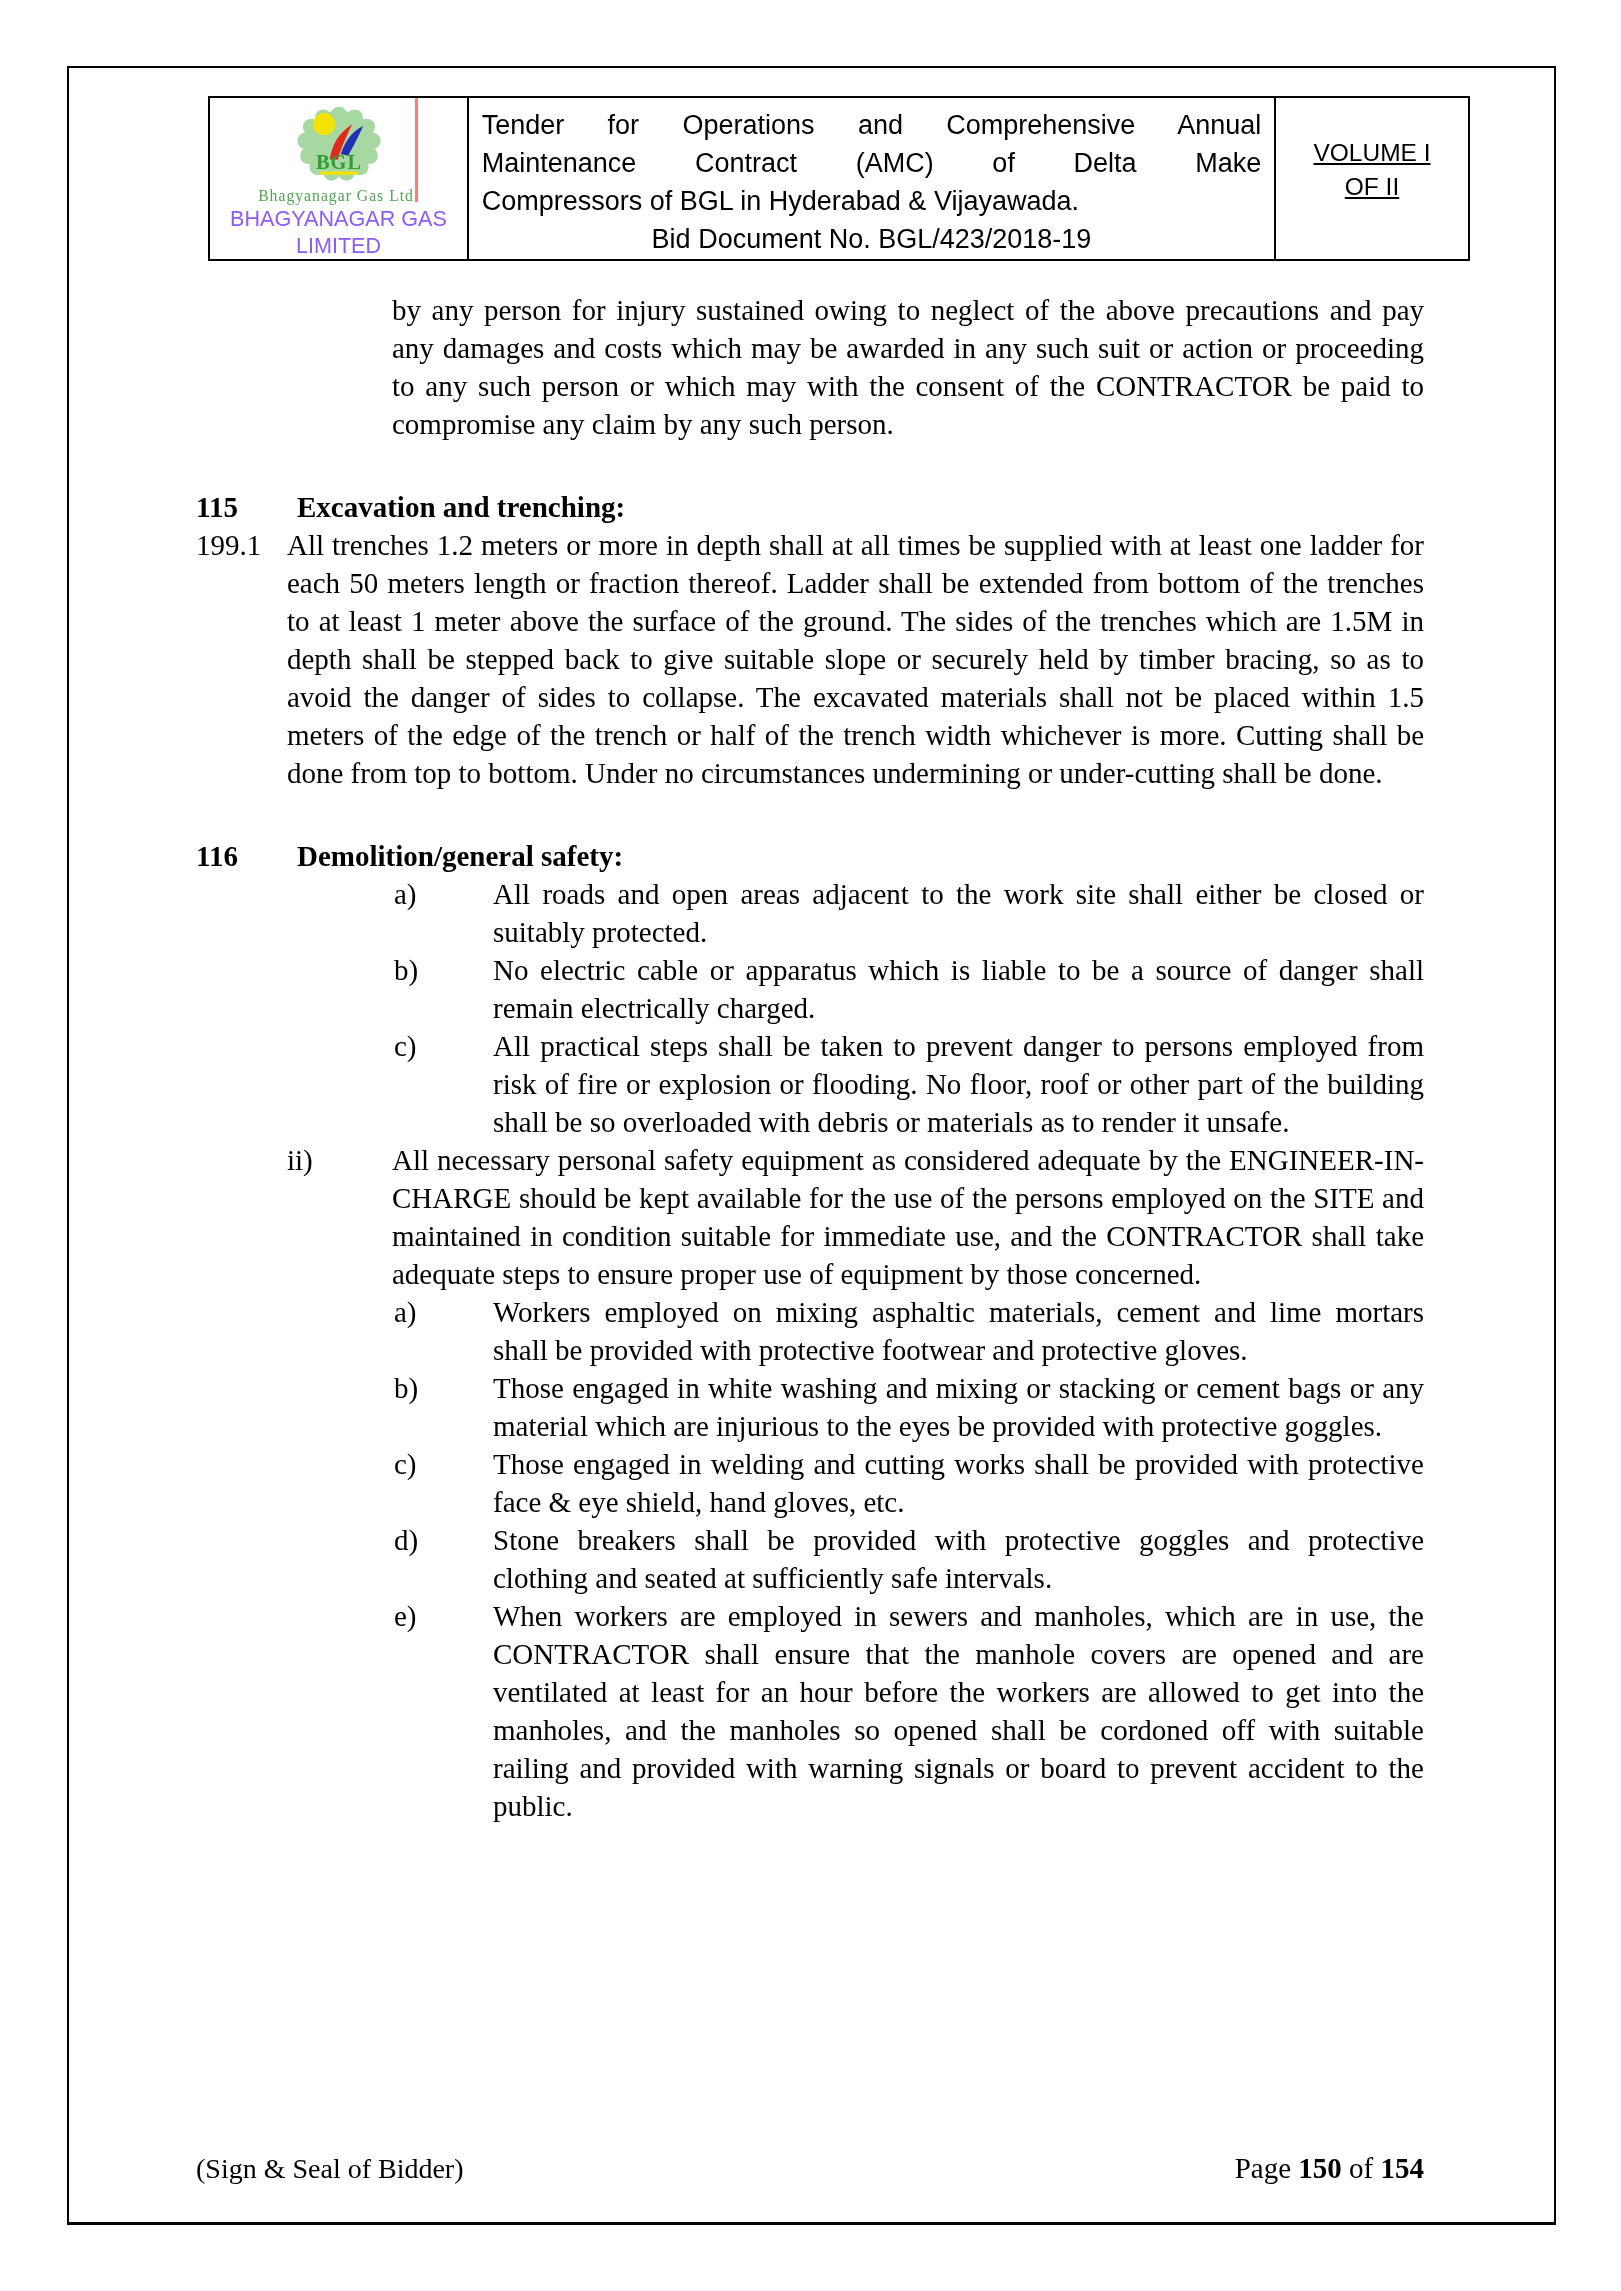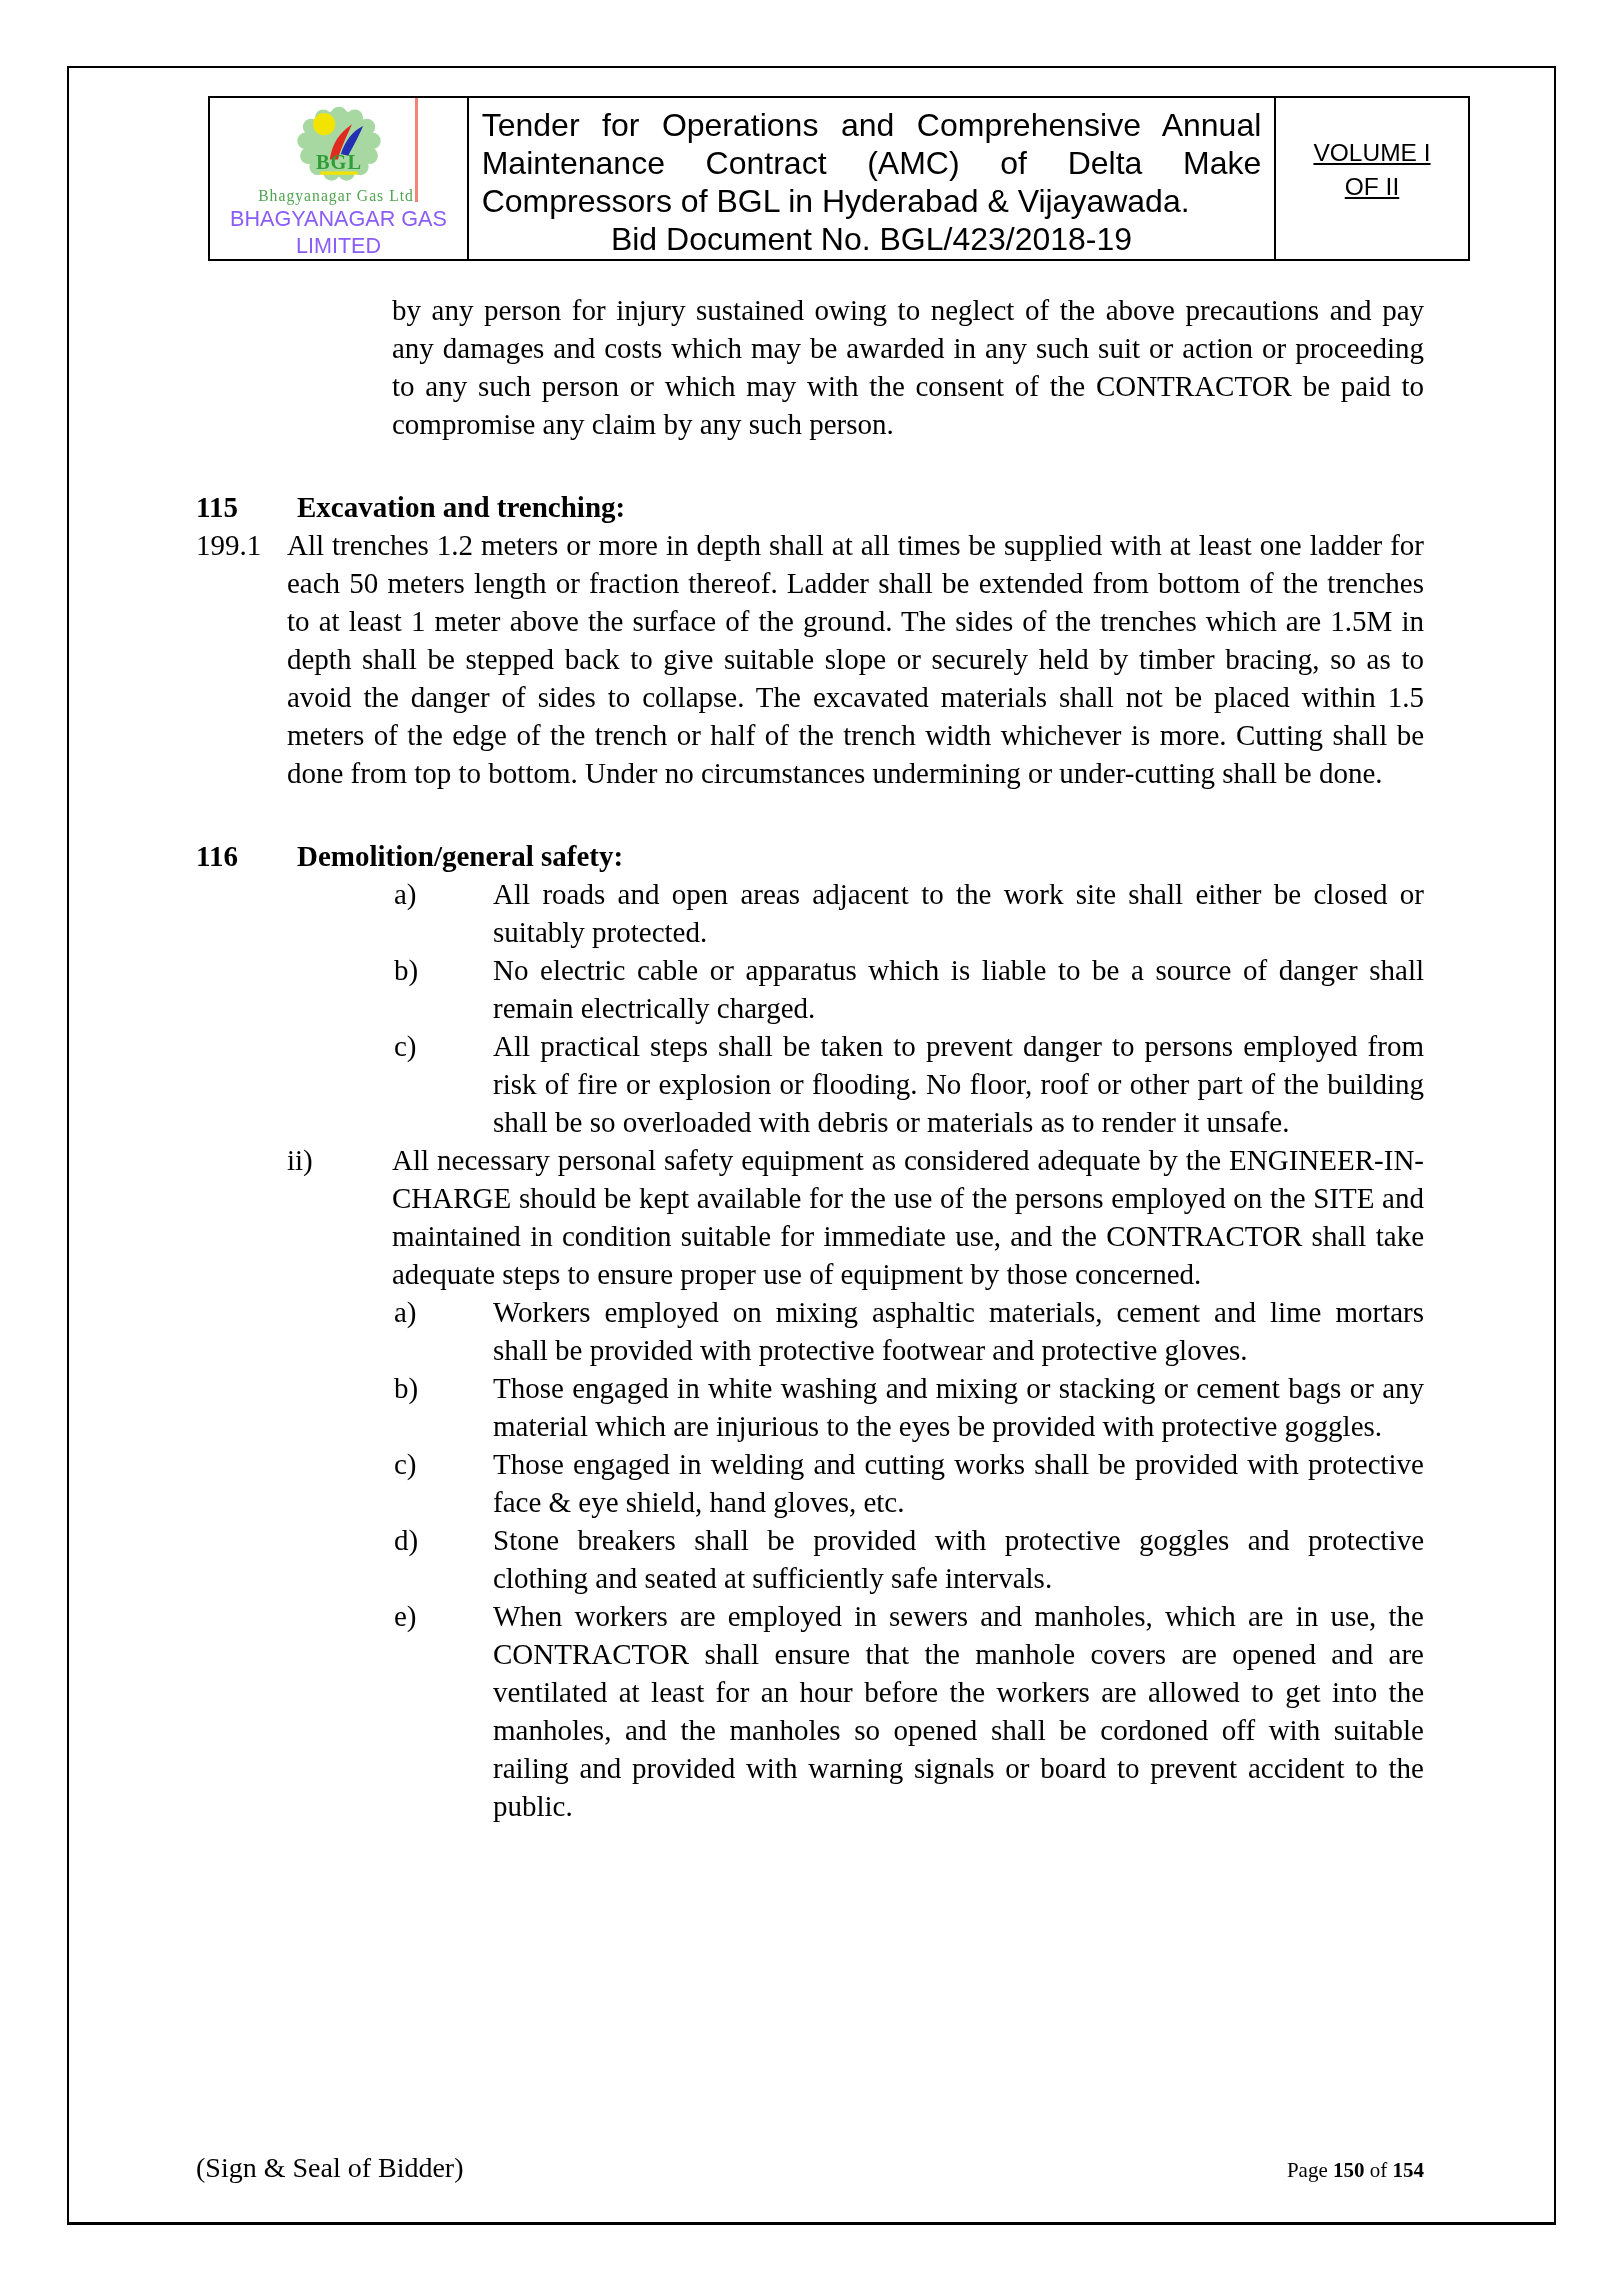--- a/index.html
+++ b/index.html
@@ -42,21 +42,21 @@
   .company-name {
     margin-top:1px;
     font-family:"Liberation Sans", sans-serif;
     font-size:21.6px; line-height:26.5px; color:#8b5cf6; text-align:center;
   }
   .title-cell {
     flex:1 1 auto;
     border-right:2px solid #000;
     padding:7.8px 12.7px 0 12.7px;
     font-family:"Liberation Sans", sans-serif;
-    font-size:32px; line-height:38px;
+    font-size:27px; line-height:38px;
   }
   .title-line-justify { text-align:justify; text-align-last:justify; }
   .title-line-left { text-align:left; }
   .title-line-center { text-align:center; }
   .volume-cell {
     width:192px; flex:0 0 192px;
     display:flex; flex-direction:column; justify-content:center; align-items:center;
     font-family:"Liberation Sans", sans-serif;
     font-size:24.5px; line-height:34px;
     padding-bottom:17.6px;
@@ -82,21 +82,21 @@
   .sub-item { display:flex; margin-left:198px; }
   .sub-marker { width:99px; flex:0 0 99px; }
   .sub-text { width:931px; text-align:justify; }
   
   .footer {
     position:absolute; left:196px; top:2152px;
     width:1228px;
     display:flex; justify-content:space-between; align-items:baseline;
     font-size:28px;
   }
-  .page-num-group { font-size:21px; }
+  .page-num-group { font-size:29px; }
   .bold { font-weight:bold; }
 </style>
 </head>
 <body>
 
 <div class="page">
   <div class="frame"></div>
 
   <div class="header-table">
 

